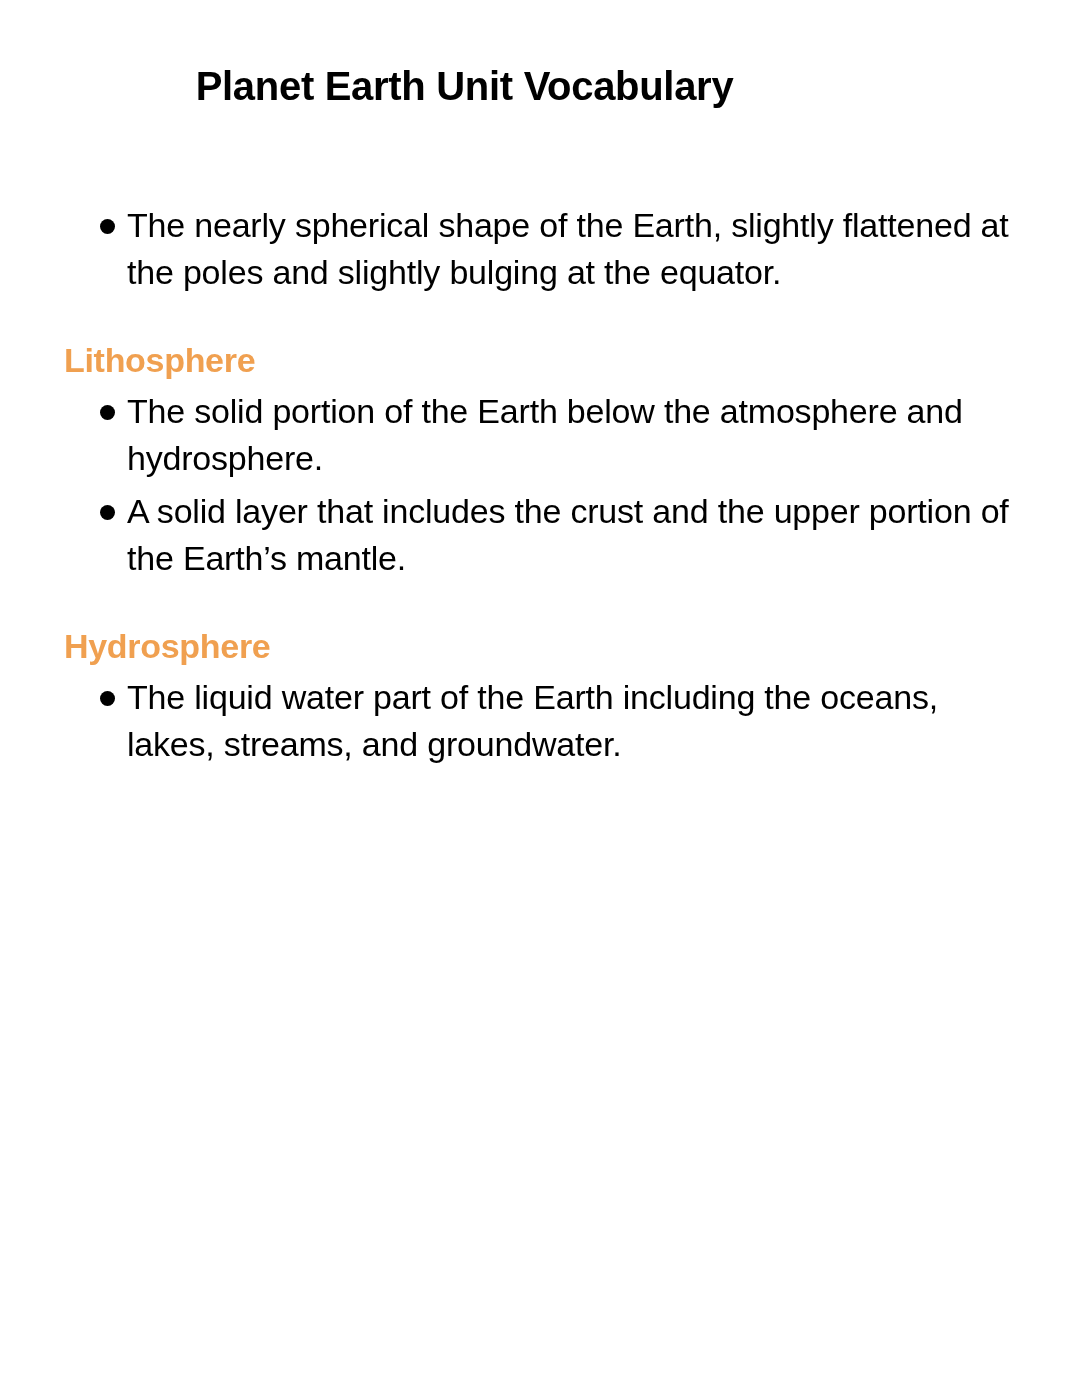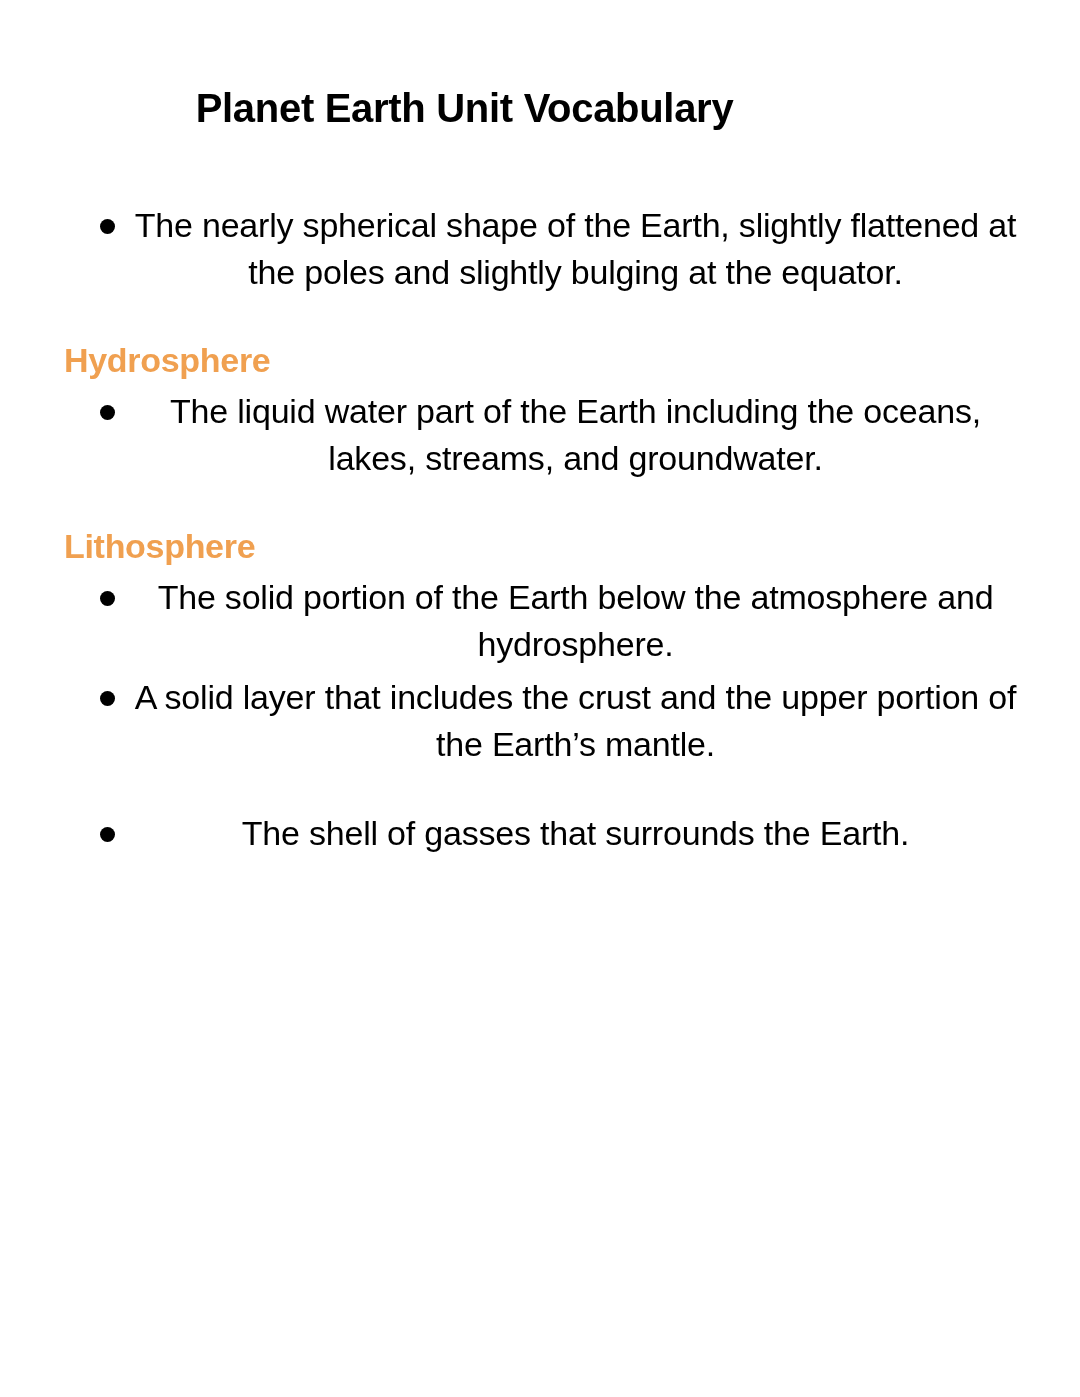--- a/index.html
+++ b/index.html
@@ -2,61 +2,58 @@
 <html><head>
   <meta charset="utf-8">
   <style>
     html, body { margin: 0; padding: 0; background: #ffffff; }
     body {
       width: 1080px; height: 1397px; position: relative; overflow: hidden;
       font-family: "Liberation Sans", "DejaVu Sans", sans-serif;
       color: #000;
     }
     .title {
-      position: absolute; top: 86px; left: 0; width: 929px;
+      position: absolute; top: 64px; left: 0; width: 929px;
       text-align: center; font-weight: bold; font-size: 40px; letter-spacing: -0.3px;
     }
     .content { position: absolute; top: 196px; left: 64px; width: 960px; }
     .term {
       color: #F0A050; font-weight: bold; font-size: 34px; letter-spacing: -0.3px;
       line-height: 44px; margin: 0;
     }
     ul { list-style: none; margin: 6px 0 0 0; padding: 0; }
     li {
       position: relative; padding-left: 63px; font-size: 34px; line-height: 47px;
-      letter-spacing: -0.2px; margin-bottom: 6px; text-align: center;
+      letter-spacing: -0.2px; margin-bottom: 6px;
     }
     .bullet {
       position: absolute; left: 36px; top: 17px; width: 15px; height: 15px;
       border-radius: 50%; background: #000;
     }
     .section { margin-bottom: 42px; }
   </style>
 </head>
 <body>
 
 <div class="title">Planet Earth Unit Vocabulary</div>
 
 <div class="content">
   <div class="section">
     <ul>
       <li><span class="bullet"></span><span>The nearly spherical shape of the Earth, slightly flattened at the poles and slightly bulging at the equator.</span></li>
     </ul>
   </div>
   <div class="section">
-    <div class="term">Hydrosphere</div>
-    <ul>
-      <li><span class="bullet"></span><span>The liquid water part of the Earth including the oceans, lakes, streams, and groundwater.</span></li>
-    </ul>
-  </div>
-  <div class="section">
     <div class="term">Lithosphere</div>
     <ul>
       <li><span class="bullet"></span><span>The solid portion of the Earth below the atmosphere and hydrosphere.</span></li>
       <li><span class="bullet"></span><span>A solid layer that includes the crust and the upper portion of the Earth’s mantle.</span></li>
     </ul>
   </div>
   <div class="section">
+    <div class="term">Hydrosphere</div>
     <ul>
-      <li><span class="bullet"></span><span>The shell of gasses that surrounds the Earth.</span></li>
+      <li><span class="bullet"></span><span>The liquid water part of the Earth including the oceans, lakes, streams, and groundwater.</span></li>
     </ul>
+  </div>
+  <div class="section">
   </div>
 </div>
 
 </body></html>

